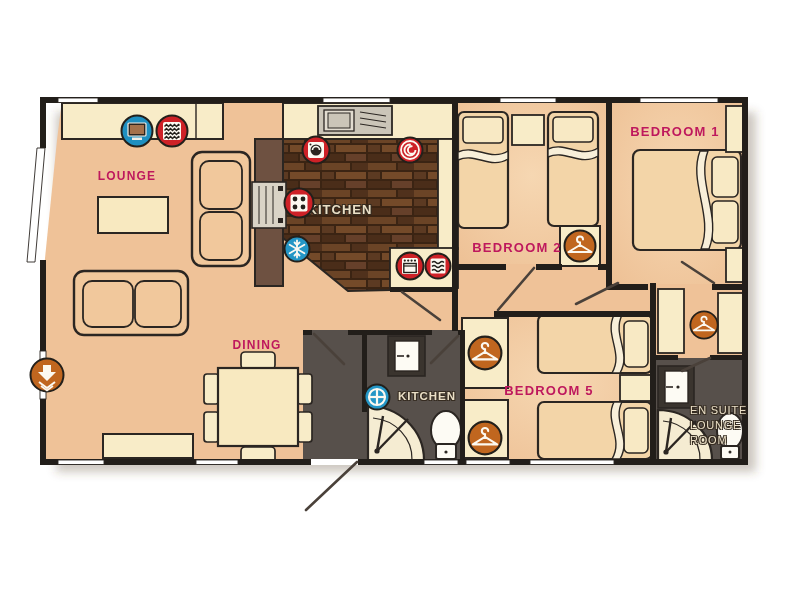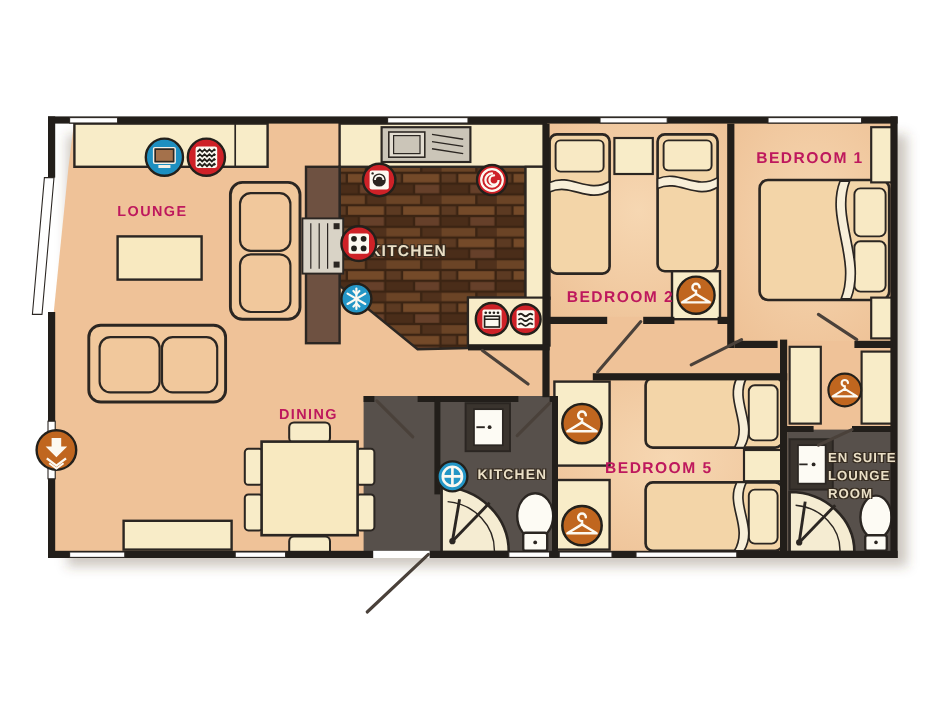--- a/index.html
+++ b/index.html
@@ -4,22 +4,22 @@
 <style>
   html,body{margin:0;padding:0;background:#ffffff;}
   #canvas{position:relative;width:789px;height:591px;background:#ffffff;overflow:hidden;
           font-family:"Liberation Sans", sans-serif;}
   svg.plan{position:absolute;left:0;top:0;}
   .lbl{position:absolute;transform:translate(-50%,-50%);font-weight:700;font-size:13px;
        letter-spacing:1.2px;color:#be185d;white-space:nowrap;}
   .lbl-big{font-size:12px;}
   .lbl-light{color:#EADFC6;font-size:11.5px;letter-spacing:1px;
        text-shadow:-1px -1px 0 #352B20,1px -1px 0 #352B20,-1px 1px 0 #352B20,1px 1px 0 #352B20;}
-  .lbl-block{position:absolute;font-weight:700;font-size:11px;line-height:15px;letter-spacing:0.8px;
-       color:#EADFC6;text-shadow:-1px -1px 0 #352B20,1px -1px 0 #352B20,-1px 1px 0 #352B20,1px 1px 0 #352B20;}
+  .lbl-block{position:absolute;font-weight:400;font-size:11px;line-height:15px;letter-spacing:0.8px;
+       color:#EADFC6;text-shadow:-1px -1px 0 #352B20,1px -1px 0 #352B20,-1px 1px 0 #352B20,1px 1px 0 #352B20;margin-top:28px;}
   .icon{position:absolute;}
   .icon svg{display:block;width:100%;height:100%;}
 </style>
 </head>
 <body>
 
 <div id="canvas">
 
 <svg class="plan" width="789" height="591" viewBox="0 0 789 591">
 <defs>

